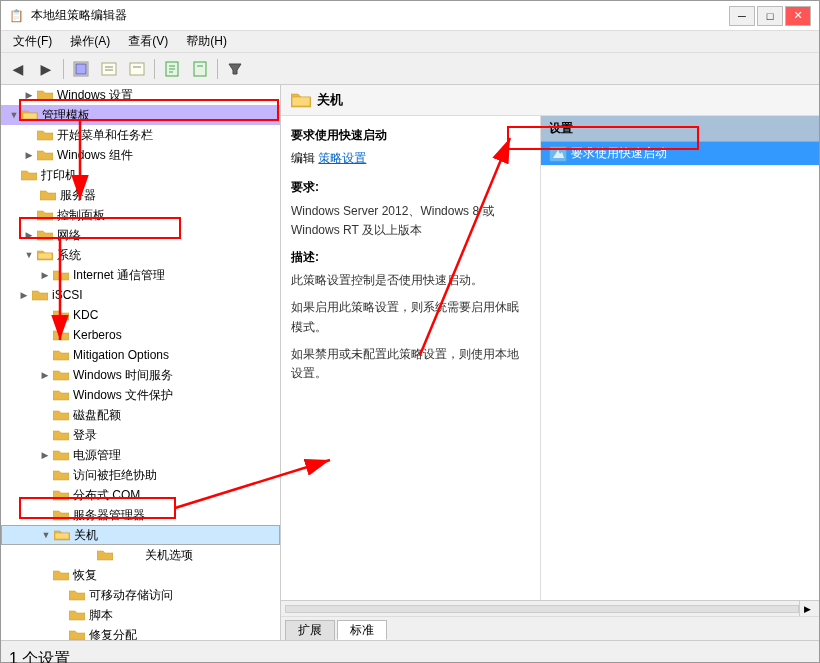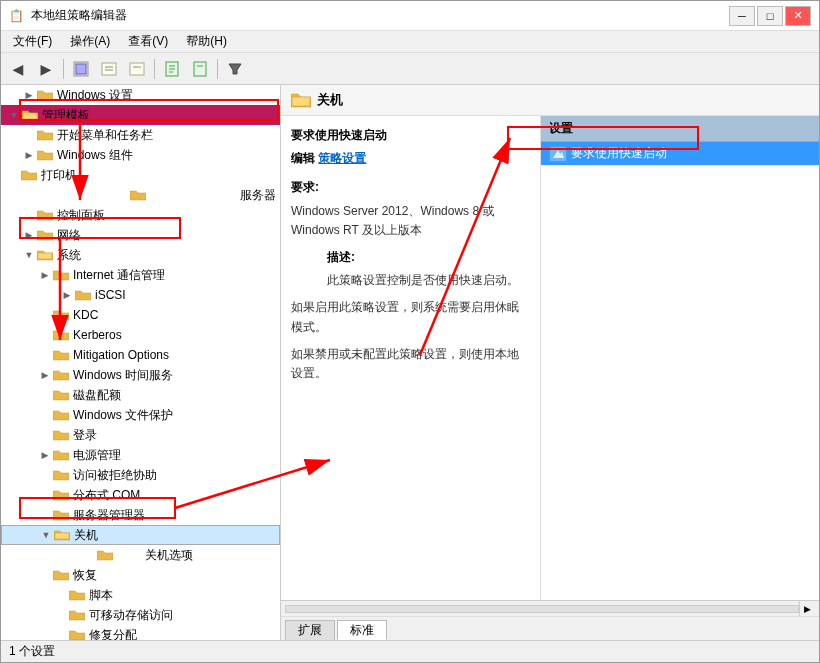--- a/index.html
+++ b/index.html
@@ -295,23 +295,23 @@
       border-bottom: 1px solid #fff;
       z-index: 1;
     }
 
     
     .status-bar {
       height: 22px;
       background: #f0f0f0;
       border-top: 1px solid #ccc;
       display: flex;
-      align-items: center;
-      padding: 0 8px;
-      font-size: 12px;
+      align-items: flex-start;
+      padding: 8px 8px;
+      font-size: 16px;
       color: #000;
     }
 
     
     .overlay-svg {
       position: absolute;
       top: 0;
       left: 0;
       width: 820px;
       height: 663px;
@@ -429,21 +429,21 @@
         <div class="tree-item" style="padding-left:20px;">
           <span class="tree-expand closed"></span>
           <span class="folder-icon">
             <svg width="16" height="14" viewBox="0 0 16 14">
                 <path d="M0,3 L0,12 L16,12 L16,5 L8,5 L6,3 Z" fill="#e8b84b" stroke="#c8982b" stroke-width="0.5"></path>
               </svg>
           </span>
           <span>Windows 设置</span>
         </div>
 
-        <div class="tree-item" style="padding-left:4px; background:#be185d; border: 1px solid transparent;">
+        <div class="tree-item" style="padding-left:4px; background:#c4b5fd; border: 1px solid transparent;">
           <span class="tree-expand open"></span>
           <span class="folder-icon">
             <svg width="16" height="14" viewBox="0 0 16 14">
                 <path d="M0,3 L0,12 L16,12 L16,5 L8,5 L6,3 Z" fill="#e8b84b" stroke="#c8982b" stroke-width="0.5"></path>
                 <path d="M1,5 L15,5 L15,11 L1,11 Z" fill="#fcd878" stroke="#c8982b" stroke-width="0.5"></path>
               </svg>
           </span>
           <span>管理模板</span>
         </div>
 
@@ -470,21 +470,21 @@
         <div class="tree-item" style="">
           <span class="tree-expand none"></span>
           <span class="folder-icon">
             <svg width="16" height="14" viewBox="0 0 16 14">
                 <path d="M0,3 L0,12 L16,12 L16,5 L8,5 L6,3 Z" fill="#e8b84b" stroke="#c8982b" stroke-width="0.5"></path>
               </svg>
           </span>
           <span>打印机</span>
         </div>
 
-        <div class="tree-item" style="padding-left:23px;justify-content:space-between;">
+        <div class="tree-item" style="padding-left:23px;">
           <span class="tree-expand none"></span>
           <span class="folder-icon">
             <svg width="16" height="14" viewBox="0 0 16 14">
                 <path d="M0,3 L0,12 L16,12 L16,5 L8,5 L6,3 Z" fill="#e8b84b" stroke="#c8982b" stroke-width="0.5"></path>
               </svg>
           </span>
           <span>服务器</span>
         </div>
 
         <div class="tree-item" style="padding-left:20px;">
@@ -521,21 +521,21 @@
         <div class="tree-item" style="padding-left:36px;">
           <span class="tree-expand closed"></span>
           <span class="folder-icon">
             <svg width="16" height="14" viewBox="0 0 16 14">
                 <path d="M0,3 L0,12 L16,12 L16,5 L8,5 L6,3 Z" fill="#e8b84b" stroke="#c8982b" stroke-width="0.5"></path>
               </svg>
           </span>
           <span>Internet 通信管理</span>
         </div>
 
-        <div class="tree-item" style="padding-left:15px;margin-left:43px;">
+        <div class="tree-item" style="padding-left:15px;">
           <span class="tree-expand closed"></span>
           <span class="folder-icon">
             <svg width="16" height="14" viewBox="0 0 16 14">
                 <path d="M0,3 L0,12 L16,12 L16,5 L8,5 L6,3 Z" fill="#e8b84b" stroke="#c8982b" stroke-width="0.5"></path>
               </svg>
           </span>
           <span>iSCSI</span>
         </div>
 
         <div class="tree-item" style="padding-left:36px;">
@@ -578,31 +578,31 @@
           <span>Windows 时间服务</span>
         </div>
 
         <div class="tree-item" style="padding-left:36px;">
           <span class="tree-expand none"></span>
           <span class="folder-icon">
             <svg width="16" height="14" viewBox="0 0 16 14">
                 <path d="M0,3 L0,12 L16,12 L16,5 L8,5 L6,3 Z" fill="#e8b84b" stroke="#c8982b" stroke-width="0.5"></path>
               </svg>
           </span>
+          <span>Windows 文件保护</span>
+        </div>
+
+        <div class="tree-item" style="padding-left:36px;">
+          <span class="tree-expand none"></span>
+          <span class="folder-icon">
+            <svg width="16" height="14" viewBox="0 0 16 14">
+                <path d="M0,3 L0,12 L16,12 L16,5 L8,5 L6,3 Z" fill="#e8b84b" stroke="#c8982b" stroke-width="0.5"></path>
+              </svg>
+          </span>
           <span>磁盘配额</span>
-        </div>
-
-        <div class="tree-item" style="padding-left:36px;">
-          <span class="tree-expand none"></span>
-          <span class="folder-icon">
-            <svg width="16" height="14" viewBox="0 0 16 14">
-                <path d="M0,3 L0,12 L16,12 L16,5 L8,5 L6,3 Z" fill="#e8b84b" stroke="#c8982b" stroke-width="0.5"></path>
-              </svg>
-          </span>
-          <span>Windows 文件保护</span>
         </div>
 
         <div class="tree-item" style="padding-left:36px;">
           <span class="tree-expand none"></span>
           <span class="folder-icon">
             <svg width="16" height="14" viewBox="0 0 16 14">
                 <path d="M0,3 L0,12 L16,12 L16,5 L8,5 L6,3 Z" fill="#e8b84b" stroke="#c8982b" stroke-width="0.5"></path>
               </svg>
           </span>
           <span>登录</span>
@@ -679,31 +679,31 @@
           <span>恢复</span>
         </div>
 
         <div class="tree-item" style="padding-left:52px;">
           <span class="tree-expand none"></span>
           <span class="folder-icon">
             <svg width="16" height="14" viewBox="0 0 16 14">
                 <path d="M0,3 L0,12 L16,12 L16,5 L8,5 L6,3 Z" fill="#e8b84b" stroke="#c8982b" stroke-width="0.5"></path>
               </svg>
           </span>
+          <span>可移动存储访问</span>
+        </div>
+
+        <div class="tree-item" style="padding-left:52px;">
+          <span class="tree-expand none"></span>
+          <span class="folder-icon">
+            <svg width="16" height="14" viewBox="0 0 16 14">
+                <path d="M0,3 L0,12 L16,12 L16,5 L8,5 L6,3 Z" fill="#e8b84b" stroke="#c8982b" stroke-width="0.5"></path>
+              </svg>
+          </span>
           <span>脚本</span>
-        </div>
-
-        <div class="tree-item" style="padding-left:52px;">
-          <span class="tree-expand none"></span>
-          <span class="folder-icon">
-            <svg width="16" height="14" viewBox="0 0 16 14">
-                <path d="M0,3 L0,12 L16,12 L16,5 L8,5 L6,3 Z" fill="#e8b84b" stroke="#c8982b" stroke-width="0.5"></path>
-              </svg>
-          </span>
-          <span>可移动存储访问</span>
         </div>
 
         <div class="tree-item" style="padding-left:52px;">
           <span class="tree-expand none"></span>
           <span class="folder-icon">
             <svg width="16" height="14" viewBox="0 0 16 14">
                 <path d="M0,3 L0,12 L16,12 L16,5 L8,5 L6,3 Z" fill="#e8b84b" stroke="#c8982b" stroke-width="0.5"></path>
               </svg>
           </span>
           <span>修复分配</span>
@@ -720,30 +720,30 @@
               </svg>
           </span>
           <span class="right-header-title">关机</span>
         </div>
 
         <div class="right-split">
 
           <div class="desc-pane">
             <div style="margin-bottom:10px;">
               <div class="desc-section-title">要求使用快速启动</div>
-              <div style="margin-top:4px;font-weight:bold;">
+              <div style="margin-top:4px;">
                 <span>编辑</span>
                 <span class="desc-link">策略设置</span>
               </div>
             </div>
             <div style="margin-bottom:8px;">
               <div class="desc-section-title">要求:</div>
               <div class="desc-text">Windows Server 2012、Windows 8 或 Windows RT 及以上版本</div>
             </div>
-            <div style="margin-bottom:8px;margin-left:36px;">
+            <div style="margin-bottom:8px;">
               <div class="desc-section-title">描述:</div>
               <div class="desc-text">此策略设置控制是否使用快速启动。</div>
             </div>
             <div class="desc-text">如果启用此策略设置，则系统需要启用休眠模式。</div>
             <div class="desc-text" style="margin-top:8px;">如果禁用或未配置此策略设置，则使用本地设置。</div>
           </div>
 
           <div class="settings-pane">
             <div class="settings-header">设置</div>
             <div class="settings-item selected">

